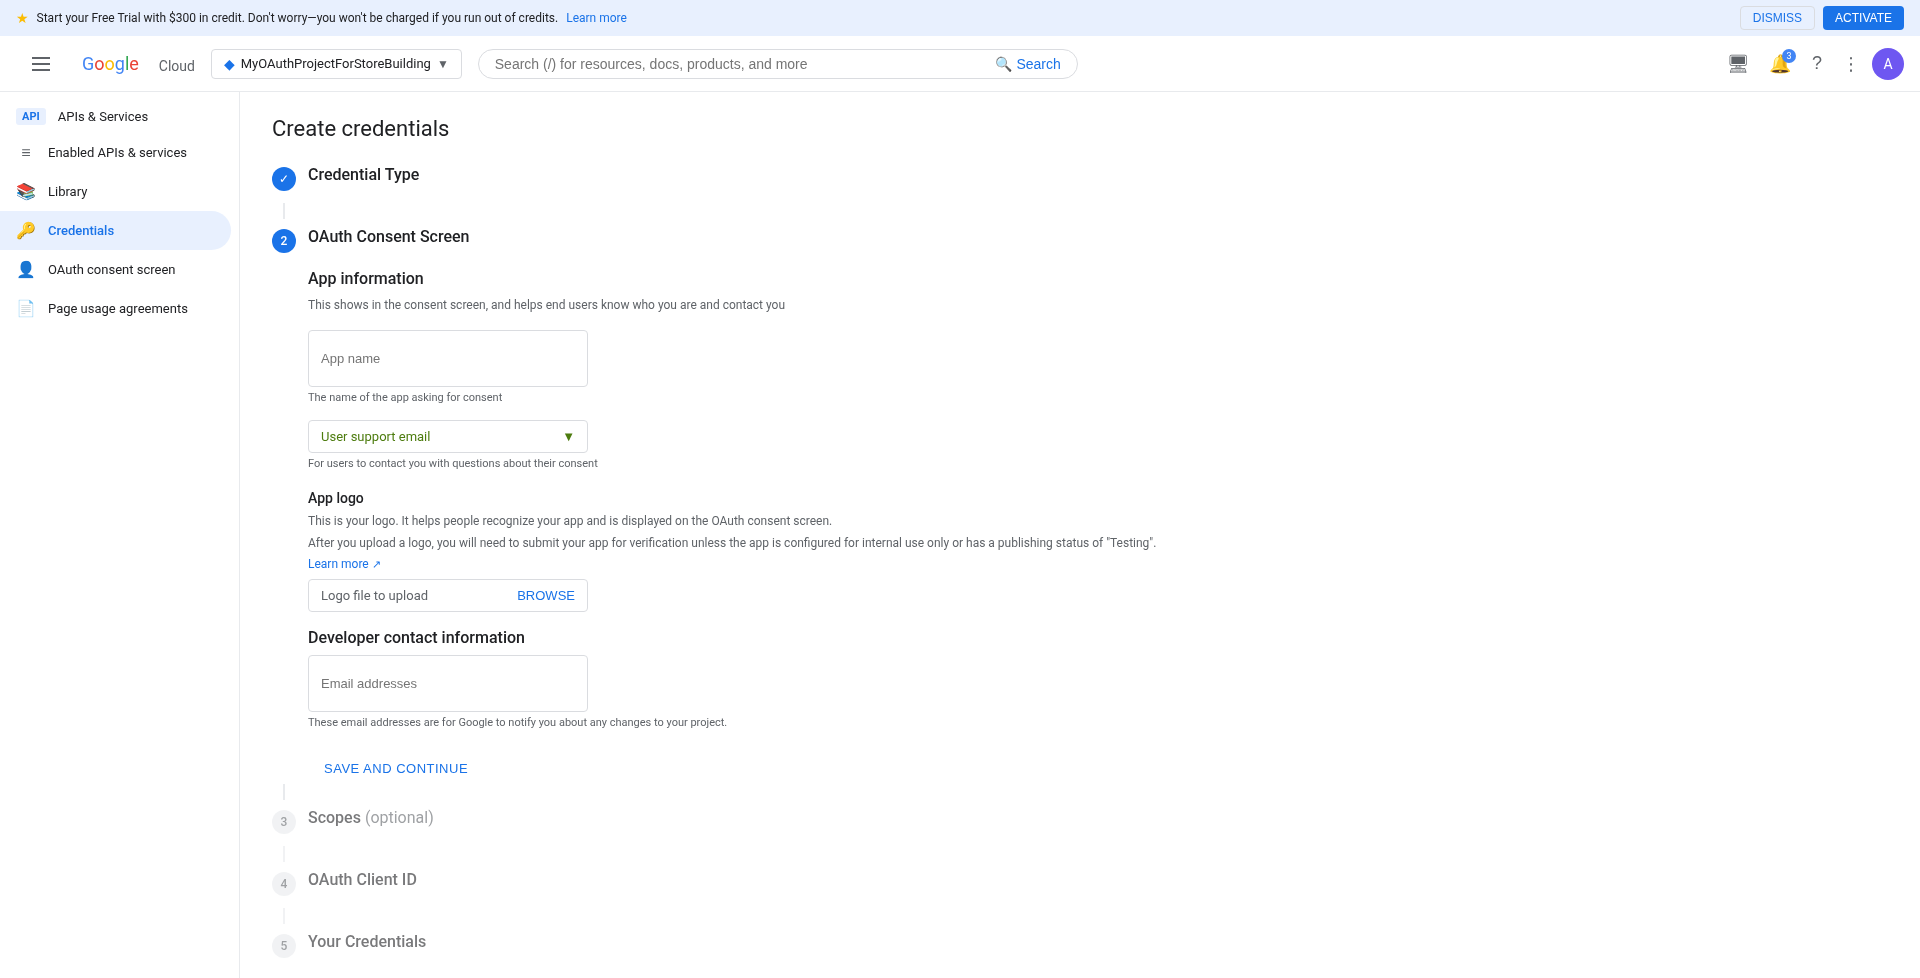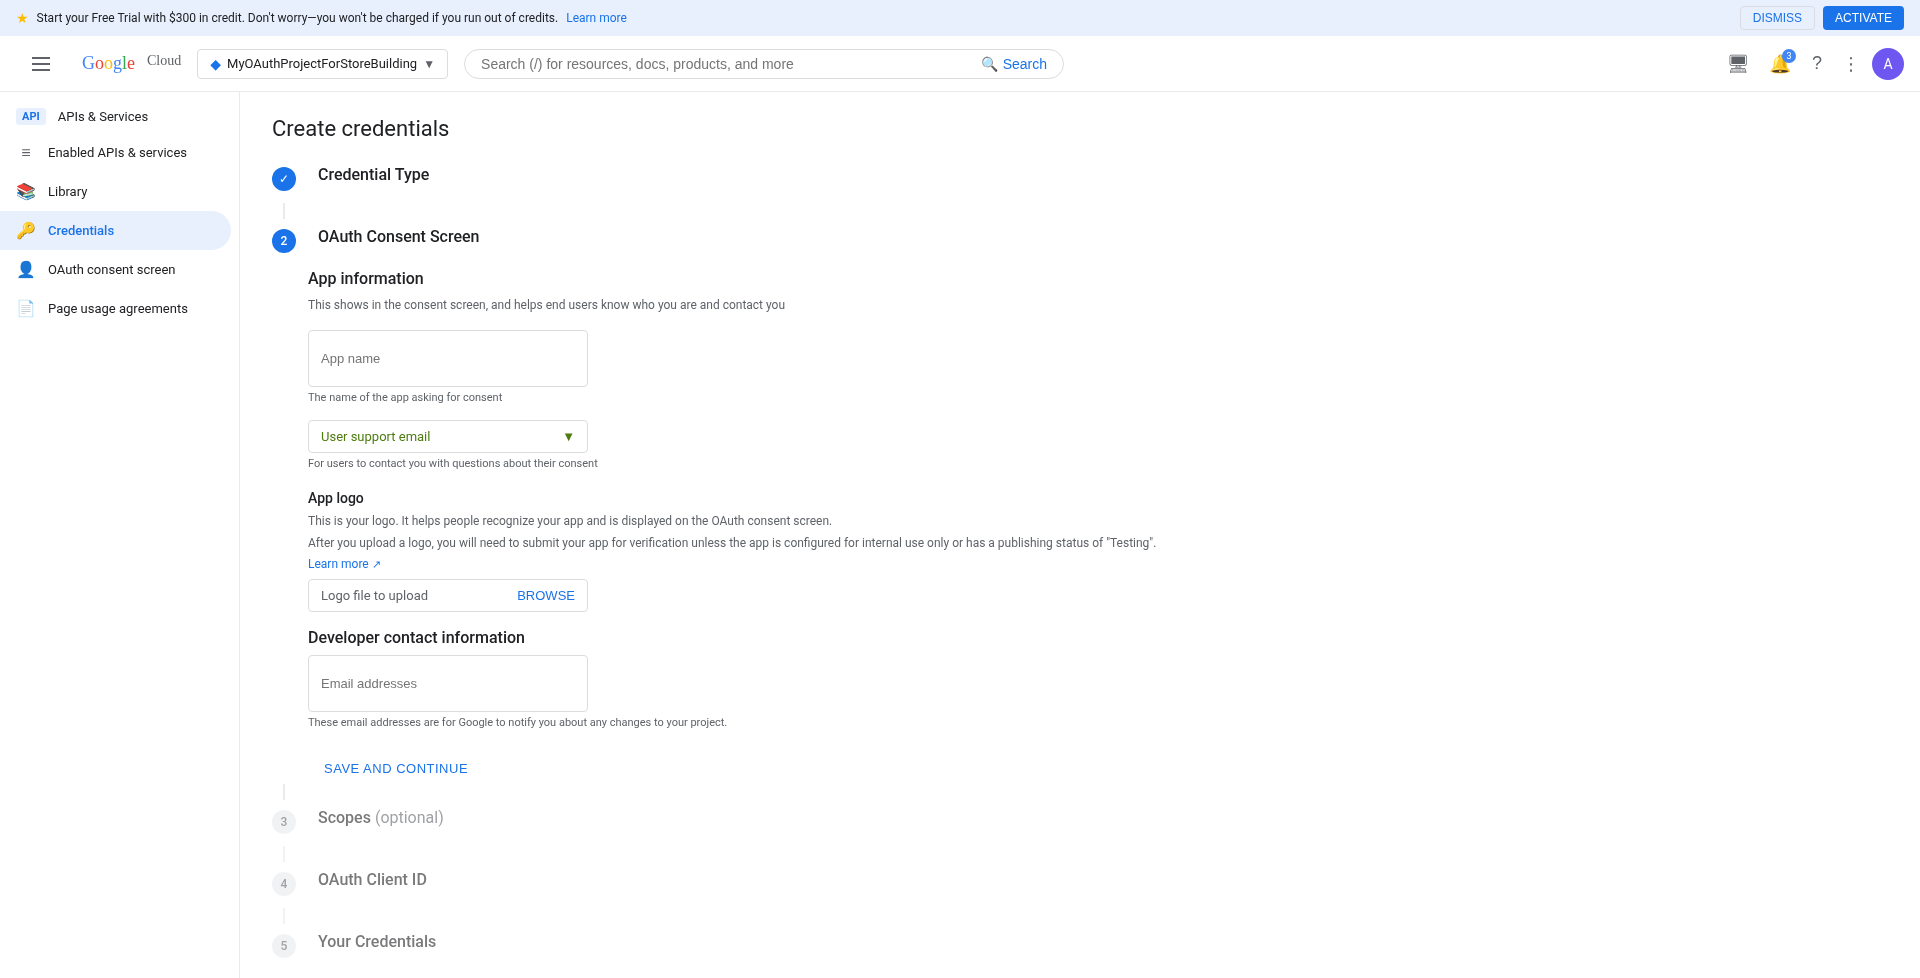--- a/index.html
+++ b/index.html
@@ -26,21 +26,21 @@
     .header {
       display: flex;
       align-items: center;
       height: 56px;
       padding: 0 16px;
       border-bottom: 1px solid #e8eaed;
       gap: 16px;
     }
     .hamburger { cursor: pointer; display: flex; flex-direction: column; gap: 4px; padding: 8px; }
     .hamburger span { width: 18px; height: 2px; background: #5f6368; display: block; }
-    .logo { display: flex; align-items: flex-start; gap: 8px; font-family: Liberation Serif, serif; }
+    .logo { display: flex; align-items: flex-end; gap: 16px; }
     .logo-google { font-size: 18px; font-weight: 400; }
     .logo-google .g { color: #4285f4; }
     .logo-google .o1 { color: #ea4335; }
     .logo-google .o2 { color: #fbbc04; }
     .logo-google .g2 { color: #4285f4; }
     .logo-google .l { color: #34a853; }
     .logo-google .e { color: #ea4335; }
     .logo-cloud { font-size: 14px; color: #5f6368; margin-left: 4px; }
     .project-selector {
       display: flex; align-items: center; gap: 6px;
@@ -98,21 +98,21 @@
       margin-bottom: 12px;
     }
     .step-circle {
       width: 24px; height: 24px; border-radius: 50%;
       display: flex; align-items: center; justify-content: center;
       font-size: 12px; font-weight: 500; flex-shrink: 0; margin-top: 2px;
     }
     .step-circle.completed { background: #1a73e8; color: #fff; }
     .step-circle.active { background: #1a73e8; color: #fff; }
     .step-circle.inactive { background: #e8eaed; color: #5f6368; }
-    .step-title { font-size: 16px; font-weight: 500; color: #202124; margin-left: 10px; }
+    .step-title { font-size: 16px; font-weight: 500; color: #202124; }
     .step-connector { width: 2px; background: #e8eaed; margin-left: 11px; height: 16px; margin-bottom: 4px; }
 
     
     .form-section { margin-left: 36px; }
     .form-section-title { font-size: 16px; font-weight: 500; margin-bottom: 8px; margin-top: 16px; color: #202124; }
     .form-section-desc { font-size: 12px; color: #5f6368; margin-bottom: 16px; line-height: 1.5; }
 
     .form-field { margin-bottom: 16px; }
     .text-input {
       width: 280px; padding: 20px 12px;

